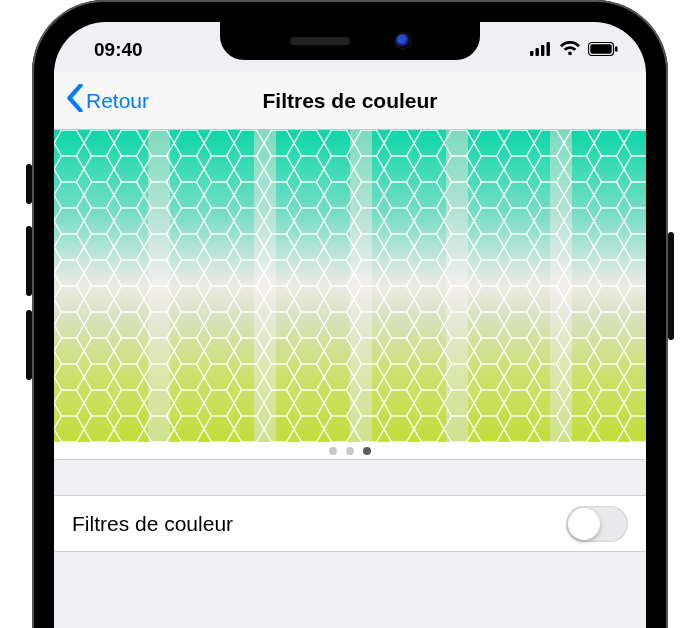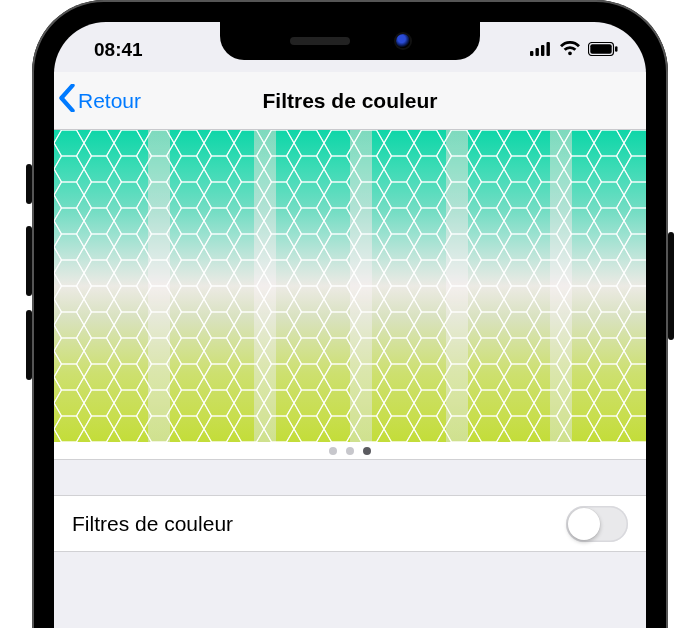--- a/index.html
+++ b/index.html
@@ -61,21 +61,21 @@
 
   
   .navbar {
     position: absolute; top: 50px; left: 0; width: 100%; height: 58px;
     background: #f7f7f8;
     border-bottom: 1px solid #c9c9cd;
     display: flex; align-items: center; justify-content: center;
   }
   .navbar .title { font-size: 21px; font-weight: 600; color: #000; }
   .navbar .back {
-    position: absolute; left: 4px; top: 0; height: 100%;
+    position: absolute; left: 12px; top: 0; height: 100%;
     display: flex; align-items: center; gap: 2px;
     font-size: 21px; color: #007aff;
   }
   .navbar .back svg { width: 18px; height: 28px; }
 
   
   .content { position: absolute; top: 108px; left: 0; width: 100%; bottom: 0; }
 
   
   .swatch-wrap { width: 100%; height: 330px; border-bottom: 1px solid #d1d1d4; background: #fff; position: relative; }
@@ -140,21 +140,21 @@
     <div class="sidebtn r1"></div>
 
     <div class="screen">
 
       <div class="notch">
         <div class="spk"></div>
         <div class="cam"></div>
       </div>
 
       <div class="statusbar">
-        <span>08:41</span>
+        <span>09:40</span>
         <div class="status-right">
           <span>
             <svg width="22" height="14" viewBox="0 0 22 14">
                 <g fill="#000">
                   <rect x="0" y="9" width="3.4" height="5" rx="1"></rect>
                   <rect x="5.5" y="6" width="3.4" height="8" rx="1"></rect>
                   <rect x="11" y="3" width="3.4" height="11" rx="1"></rect>
                   <rect x="16.5" y="0" width="3.4" height="14" rx="1"></rect>
                 </g>
               </svg>

